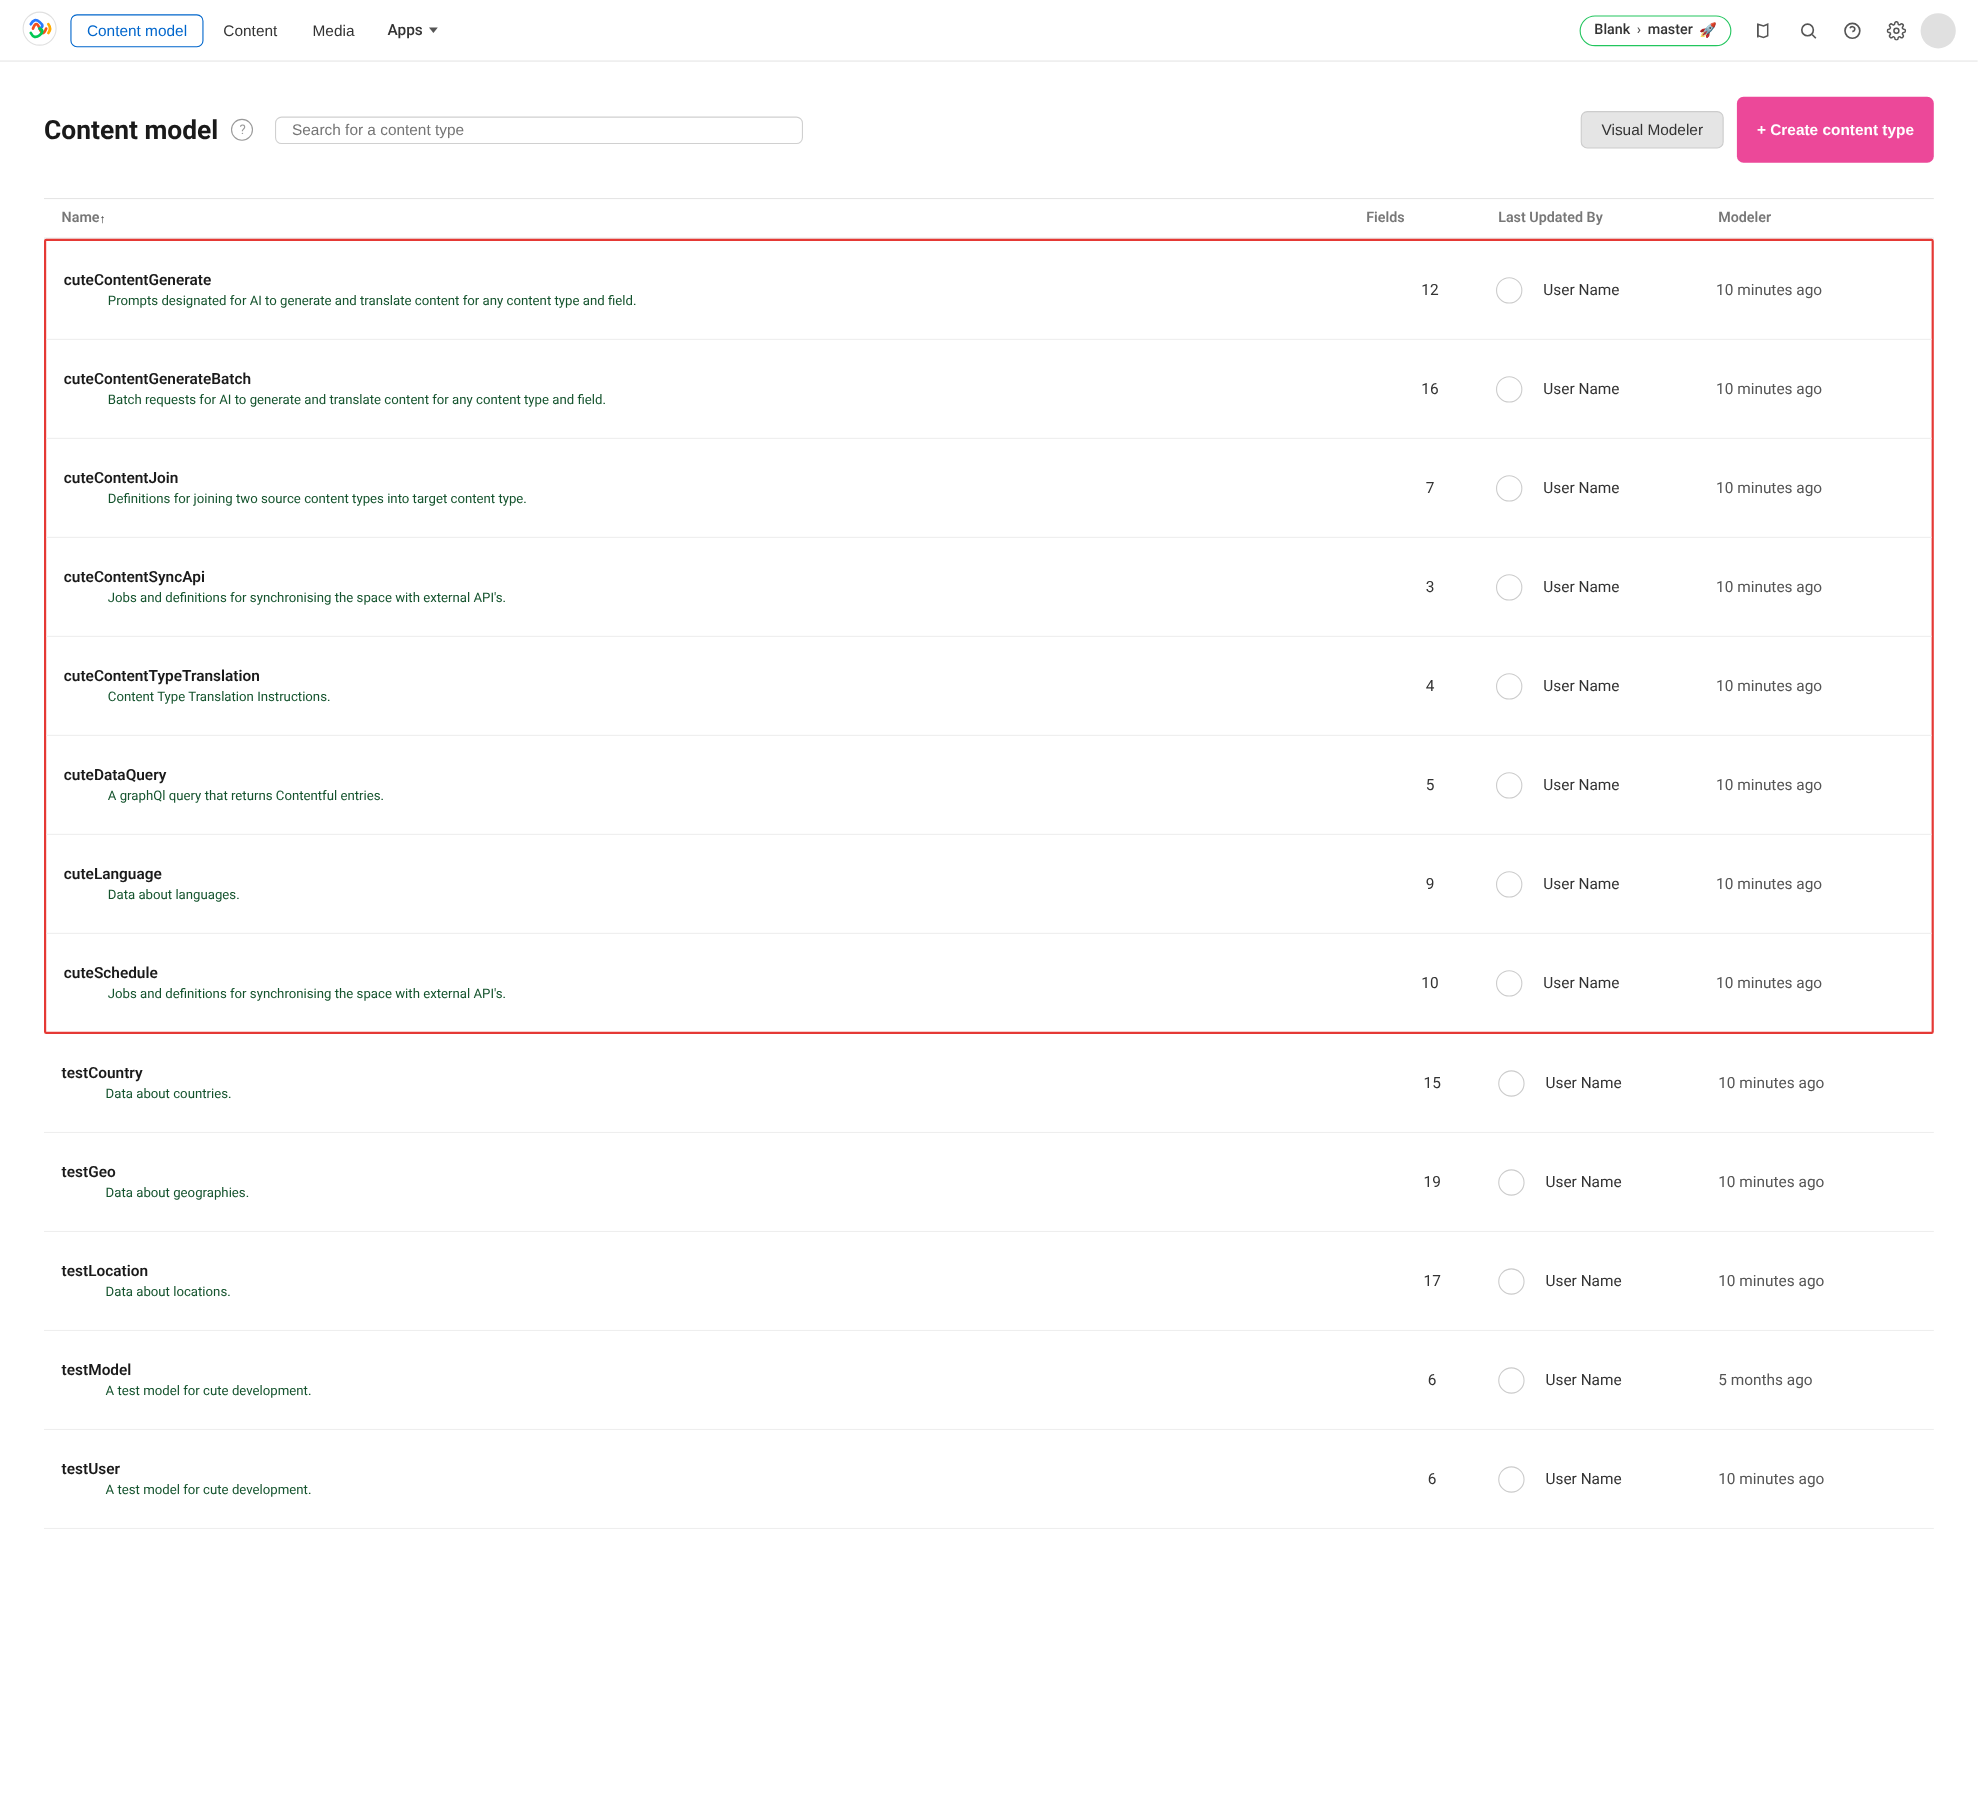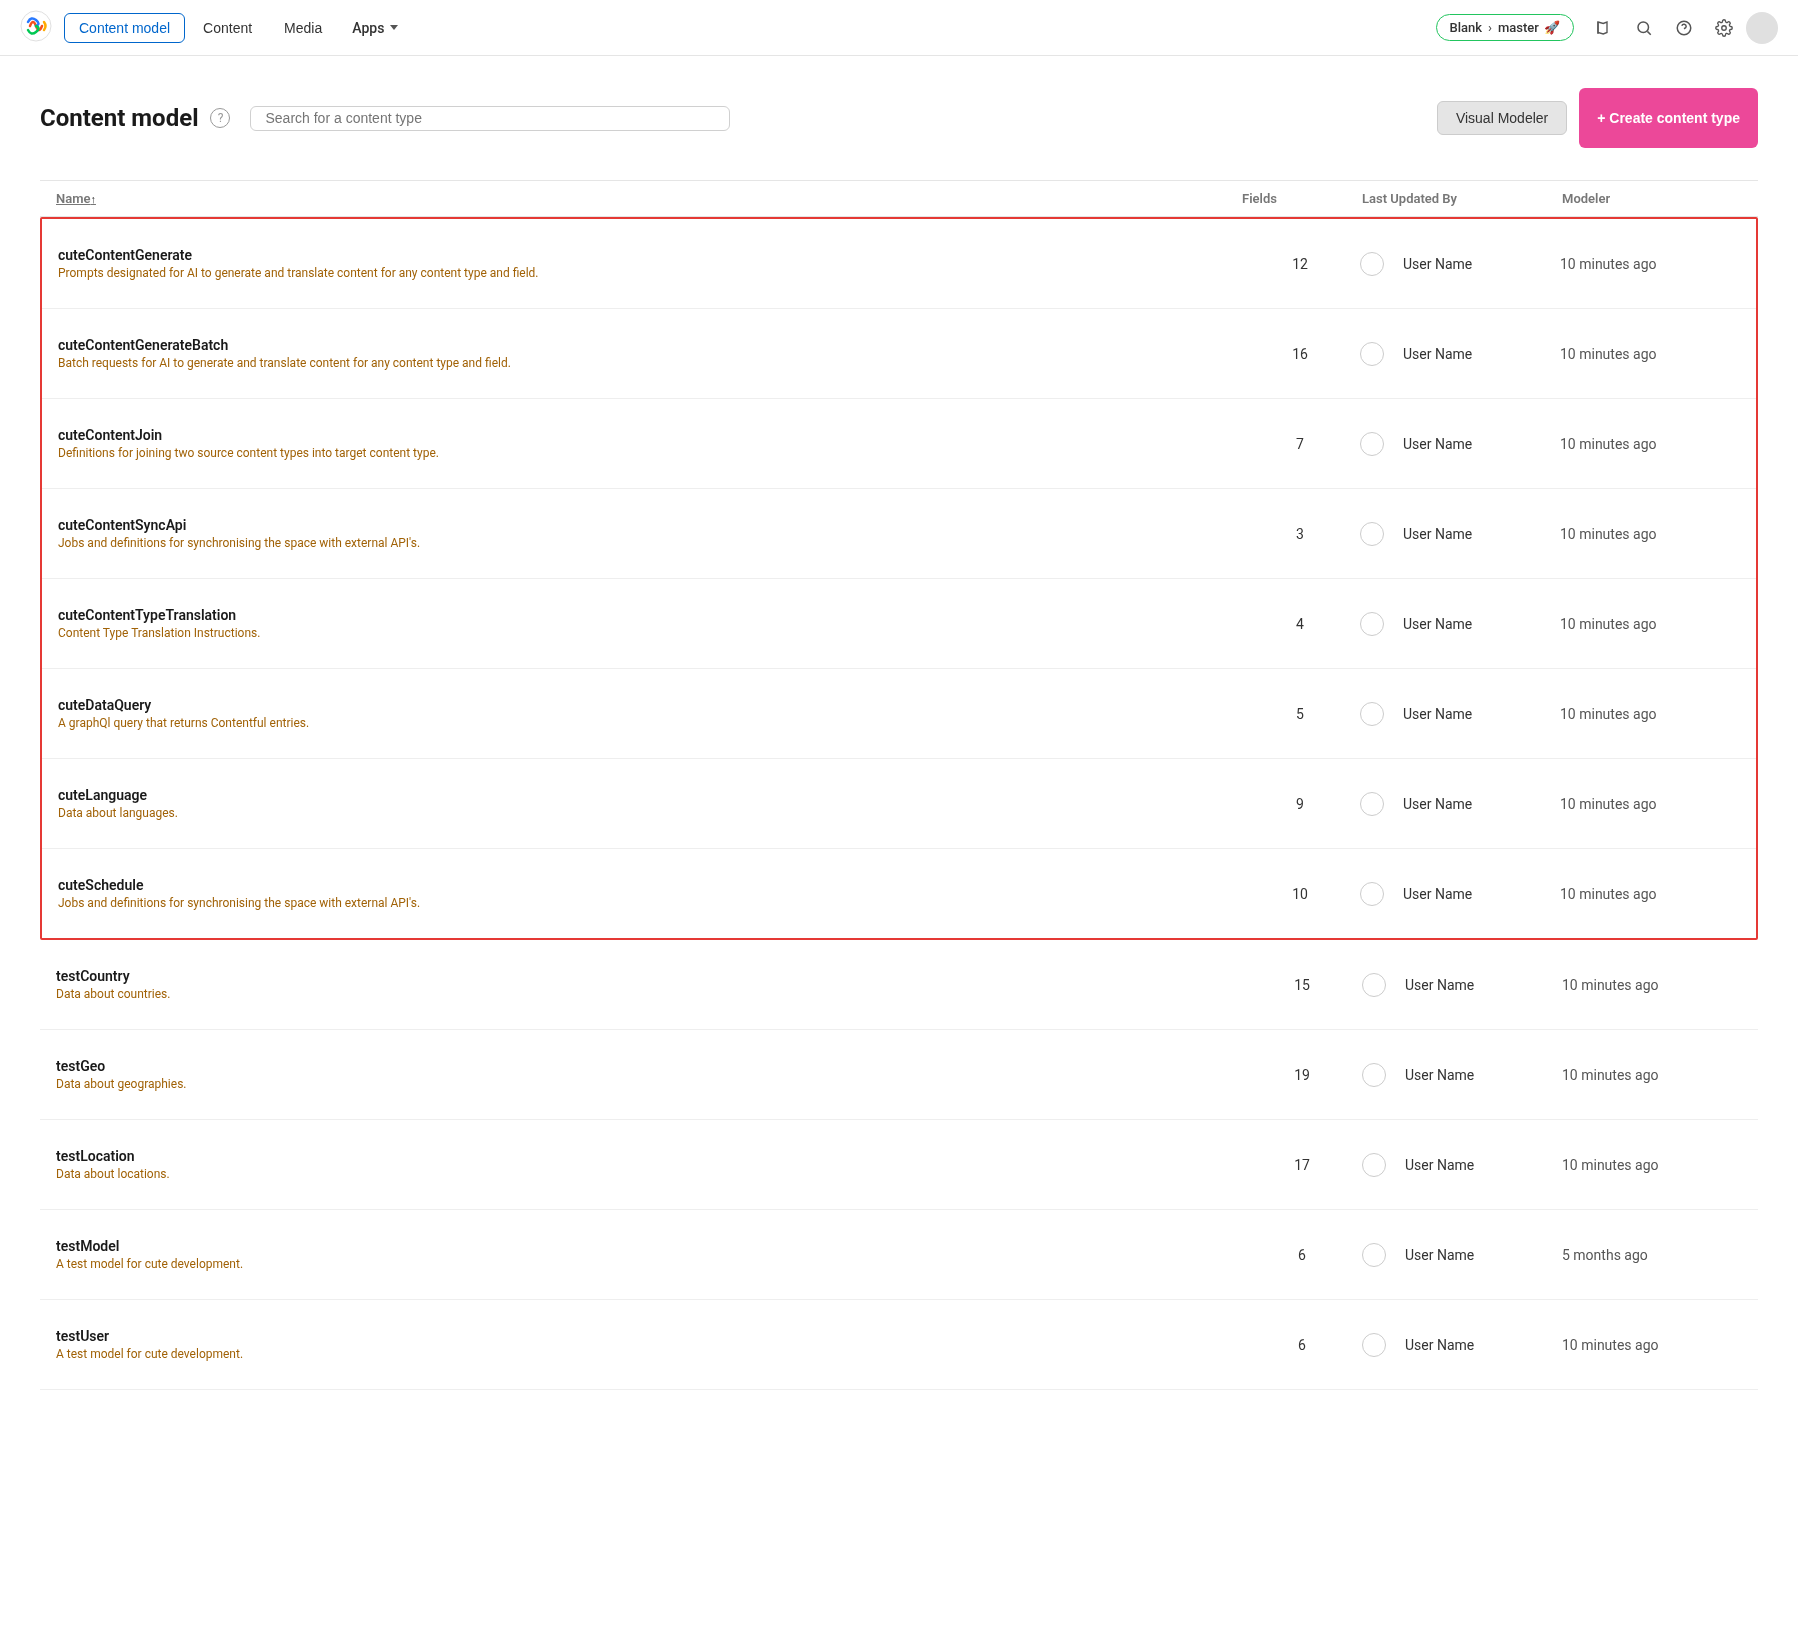--- a/index.html
+++ b/index.html
@@ -156,43 +156,43 @@
       border-bottom: 1px solid #e5e5e5;
       color: #777;
       font-size: 13px;
       font-weight: 600;
     }
     .table-header .col-name {
       display: flex;
       align-items: flex-end;
       gap: 0;
       cursor: pointer;
-      text-decoration: underline;
     }
     .sort-arrow { font-size: 11px; color: #333; }
 
     .table-row {
       display: grid;
       grid-template-columns: 1fr 120px 200px 180px;
       padding: 28px 16px;
       border-bottom: 1px solid #eee;
       align-items: center;
       transition: background 0.15s;
     }
 
     .row-name-block .name {
       font-weight: 600;
       font-size: 14px;
       color: #1a1a1a;
       cursor: pointer;
     }
     .row-name-block .desc {
       font-size: 12px;
-      color: #a16207;
+      color: #14532d;
       margin-top: 3px;
+      margin-left: 40px;
     }
 
     .col-fields {
       text-align: center;
       color: #333;
       font-size: 14px;
     }
     .col-user {
       display: flex;
       align-items: center;

